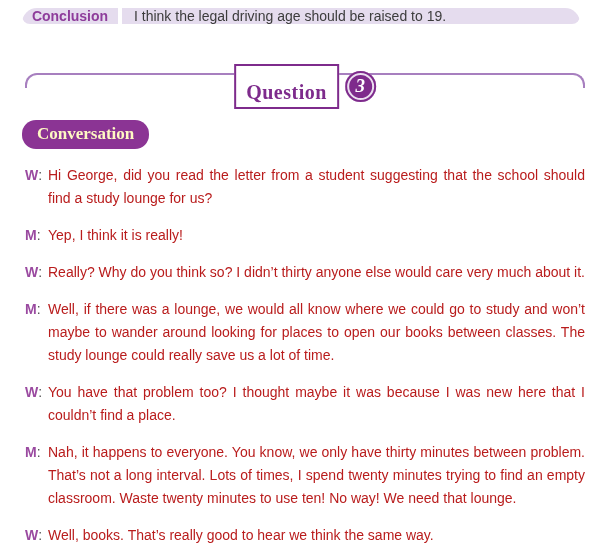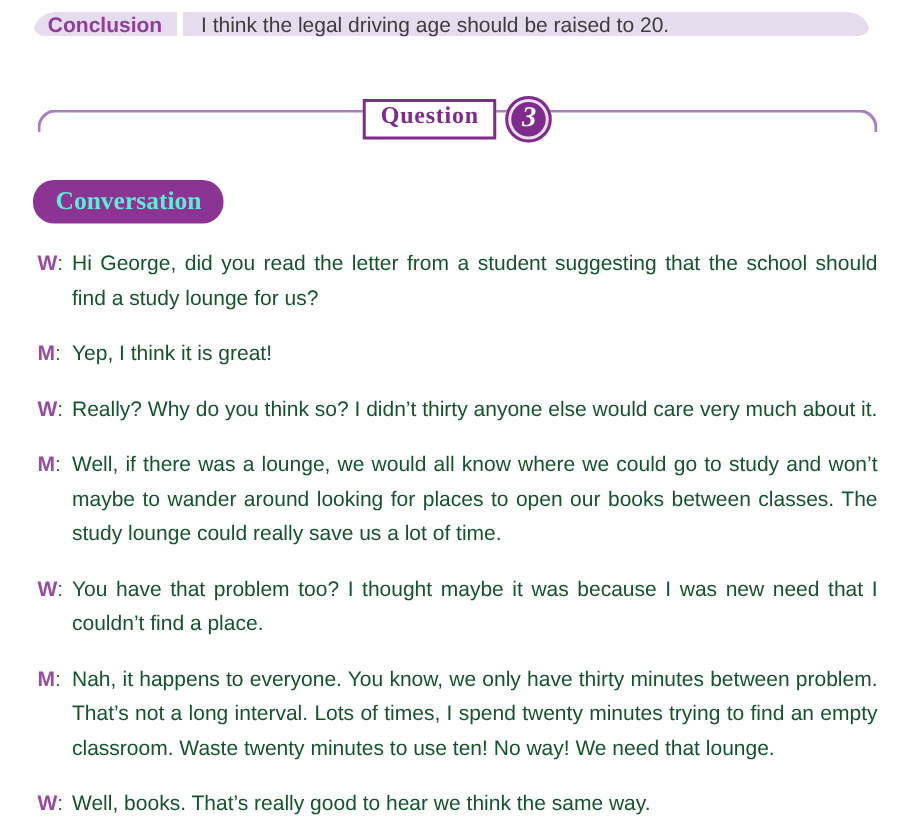--- a/index.html
+++ b/index.html
@@ -56,23 +56,23 @@
     transform: translateX(-50%);
     display: flex;
     align-items: center;
   }
   .question-box {
     background: #ffffff;
     border: 2px solid #7E2B8C;
     color: #7E2B8C;
     font-family: "Liberation Serif", serif;
     font-weight: bold;
-    font-size: 16px;
+    font-size: 20px;
     line-height: 1;
-    padding: 2px 10px 5px 10px;
+    padding: 16px 10px 5px 10px;
     letter-spacing: 0.5px;
   }
   .question-circle {
     width: 31px; height: 31px;
     margin-left: 6px;
     border-radius: 50%;
     background: #7E2B8C;
     box-shadow: inset 0 0 0 2px #7E2B8C, inset 0 0 0 4px #EBDFF0;
     display: flex;
     align-items: center;
@@ -83,21 +83,21 @@
     font-style: italic;
     font-size: 19px;
     padding-bottom: 1px;
   }
 
   
   .conversation-pill {
     display: inline-block;
     margin: 12px 0 0 22px;
     background: #8B3494;
-    color: #5eead4;
+    color: #fef9c3;
     font-family: "Liberation Serif", serif;
     font-weight: bold;
     font-size: 17px;
     line-height: 1;
     padding: 5px 15px 7px 15px;
     border-radius: 14px;
   }
 
   
   .dialogue { margin-top: 15px; }
@@ -106,64 +106,64 @@
     margin: 0 25px 14px 25px;
     font-size: 14px;
     line-height: 23px;
   }
   .dlg-speaker { width: 23px; flex: none; font-weight: bold; }
   .sp-letter { color: #9A4AA0; }
   .sp-colon { color: #555555; font-weight: normal; }
   .dlg-text {
     flex: 1;
     text-align: justify;
-    color: #14532d;
+    color: #b91c1c;
   }
 </style>
 </head>
 <body>
 
 
 
 <div class="conclusion-box">
   <div class="conclusion-label">Conclusion</div>
   <div class="conclusion-gap"></div>
-  <div class="conclusion-text">I think the legal driving age should be raised to 20.</div>
+  <div class="conclusion-text">I think the legal driving age should be raised to 19.</div>
 </div>
 
 <div class="question-section">
   <div class="question-line"></div>
   <div class="question-badge">
     <div class="question-box">Question</div>
     <div class="question-circle">3</div>
   </div>
 </div>
 
 <div class="conversation-pill">Conversation</div>
 
 <div class="dialogue">
     <div class="dlg-row">
       <span class="dlg-speaker"><span class="sp-letter">W</span><span class="sp-colon">:</span></span>
       <div class="dlg-text">Hi George, did you read the letter from a student suggesting that the school should find a study lounge for us?</div>
     </div>
     <div class="dlg-row">
       <span class="dlg-speaker"><span class="sp-letter">M</span><span class="sp-colon">:</span></span>
-      <div class="dlg-text">Yep, I think it is great!</div>
+      <div class="dlg-text">Yep, I think it is really!</div>
     </div>
     <div class="dlg-row">
       <span class="dlg-speaker"><span class="sp-letter">W</span><span class="sp-colon">:</span></span>
       <div class="dlg-text">Really? Why do you think so? I didn’t thirty anyone else would care very much about it.</div>
     </div>
     <div class="dlg-row">
       <span class="dlg-speaker"><span class="sp-letter">M</span><span class="sp-colon">:</span></span>
       <div class="dlg-text">Well, if there was a lounge, we would all know where we could go to study and won’t maybe to wander around looking for places to open our books between classes. The study lounge could really save us a lot of time.</div>
     </div>
     <div class="dlg-row">
       <span class="dlg-speaker"><span class="sp-letter">W</span><span class="sp-colon">:</span></span>
-      <div class="dlg-text">You have that problem too? I thought maybe it was because I was new need that I couldn’t find a place.</div>
+      <div class="dlg-text">You have that problem too? I thought maybe it was because I was new here that I couldn’t find a place.</div>
     </div>
     <div class="dlg-row">
       <span class="dlg-speaker"><span class="sp-letter">M</span><span class="sp-colon">:</span></span>
       <div class="dlg-text">Nah, it happens to everyone. You know, we only have thirty minutes between problem. That’s not a long interval. Lots of times, I spend twenty minutes trying to find an empty classroom. Waste twenty minutes to use ten! No way! We need that lounge.</div>
     </div>
     <div class="dlg-row">
       <span class="dlg-speaker"><span class="sp-letter">W</span><span class="sp-colon">:</span></span>
       <div class="dlg-text">Well, books. That’s really good to hear we think the same way.</div>
     </div>
   </div>

